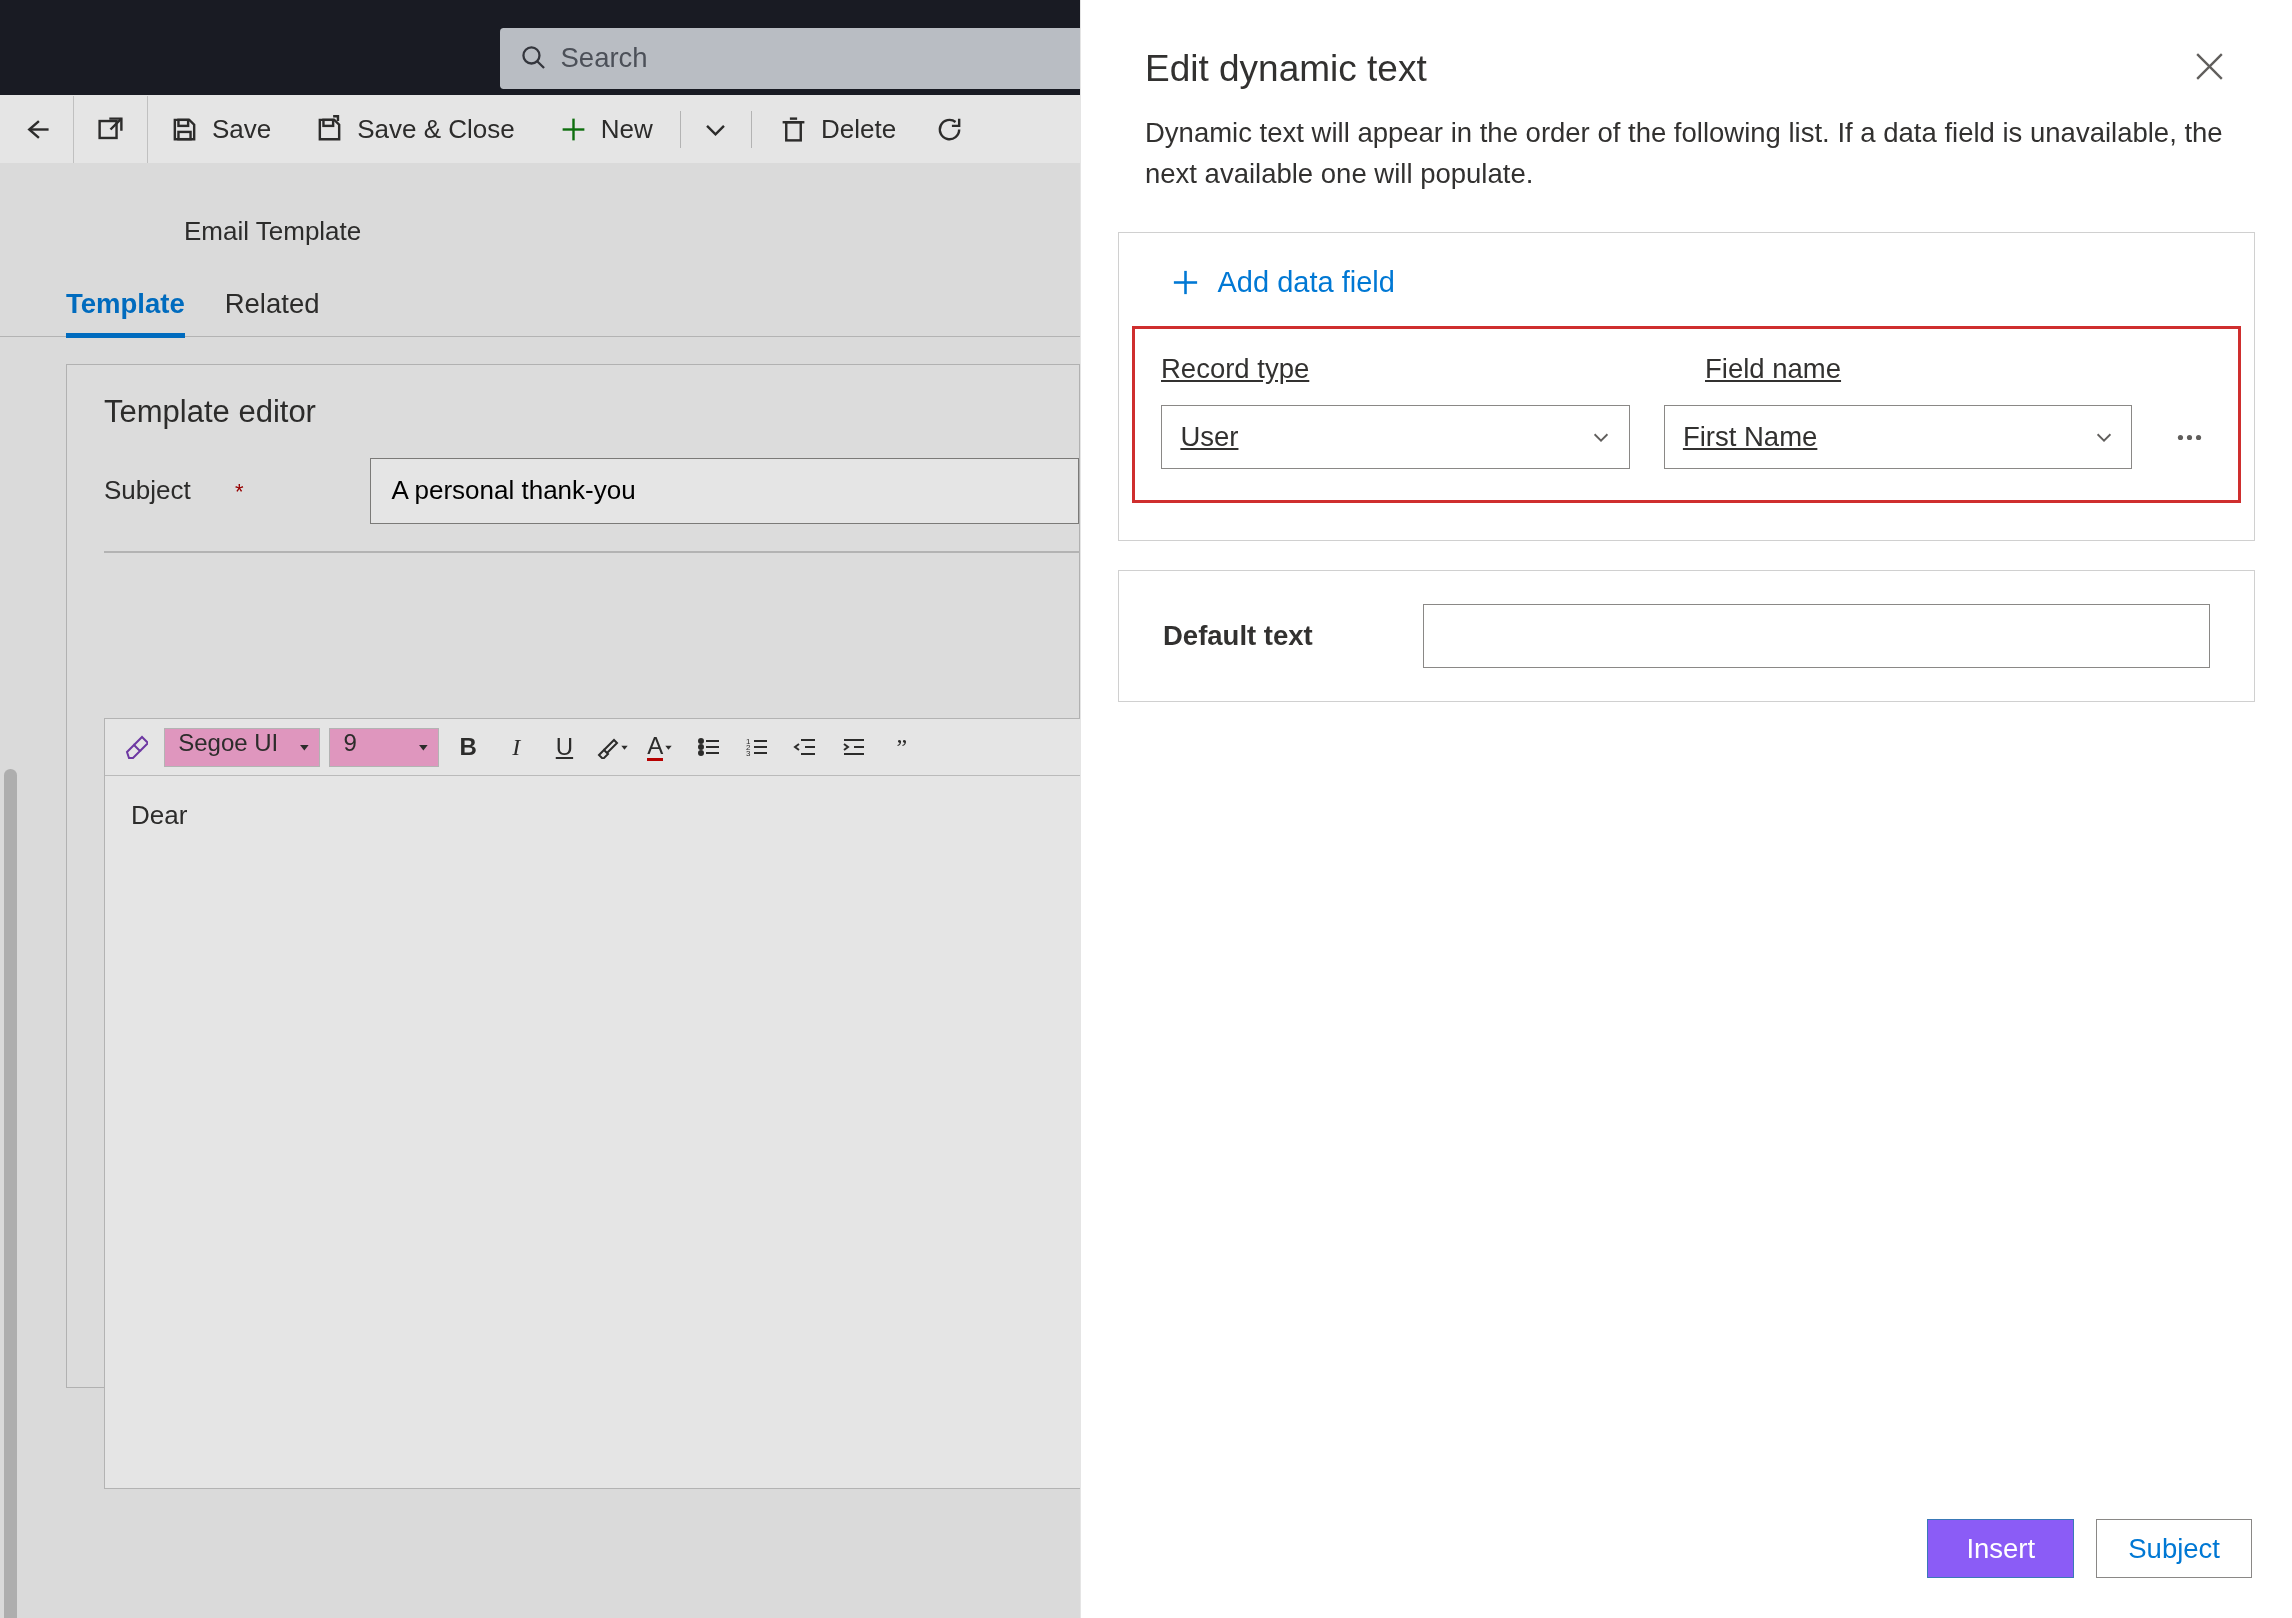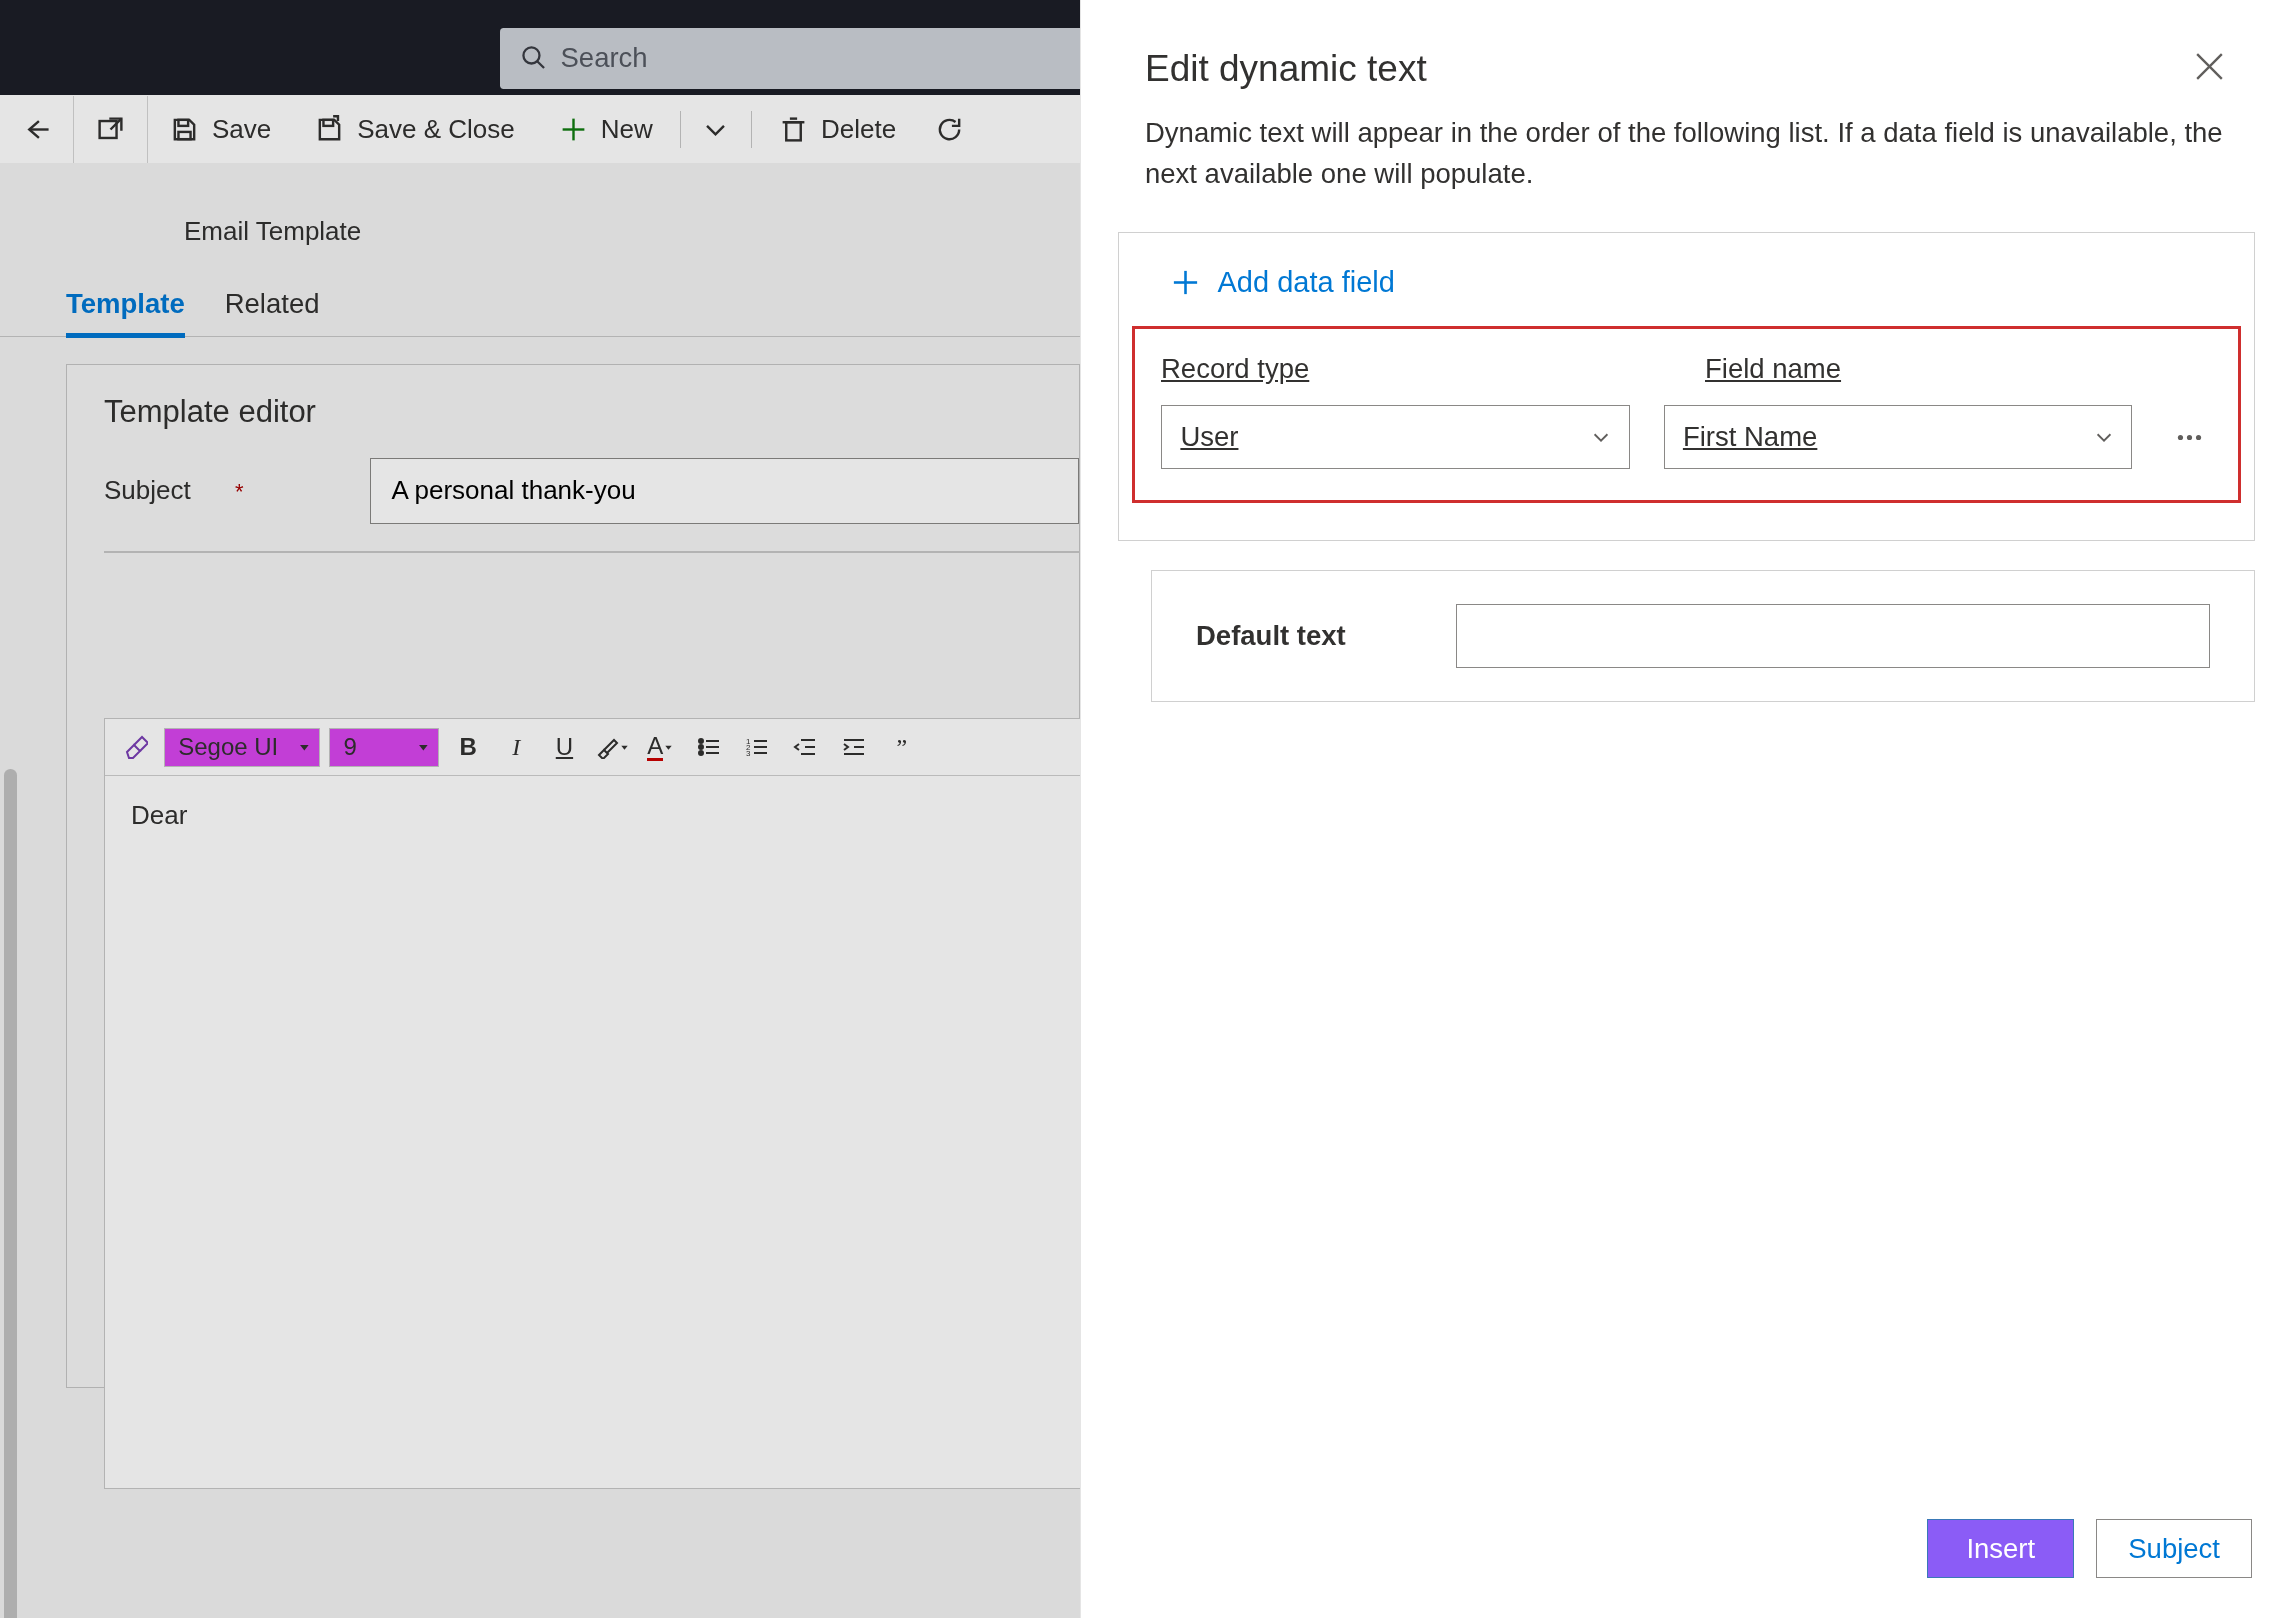--- a/index.html
+++ b/index.html
@@ -41,21 +41,21 @@
   .editor-card-title { font-size: 31px; color: #323130; margin-bottom: 27.5px; }
   .subject-row { display: flex; align-items: center; gap: 18.4px; margin-bottom: 27.5px; }
   .subject-label { width: 248px; font-size: 26px; }
   .req-star { color: #a80000; font-size: 22px; margin-left: 37px; }
   .subject-input { flex: 1; height: 66px; border: 0.9px solid #8a8886; background: #fff; padding: 0 20px; font-size: 26px; outline: none; }
   .subject-divider { height: 1.8px; background: #c8c8c8; margin: 18.4px 0 165px 0; width: 977px; }
 
   .rte-wrap { width: 977px; border: 0.9px solid #c8c8c8; background: #fff; height: 771px; }
   .rte-toolbar { display: flex; align-items: center; height: 57px; border-bottom: 0.9px solid #d0d0d0; padding: 0 11px; gap: 9.2px; background: #fff; }
   .rte-btn { height: 39px; min-width: 39px; display: flex; align-items: center; justify-content: center; cursor: pointer; color: #323130; font-size: 24px; }
-  .rte-select { height: 39px; border: 0.9px solid #c8c8c8; padding: 0 34px 0 13px; display: flex; align-items: center; font-size: 24px; position: relative; background: #d946ef; cursor: pointer; }
+  .rte-select { height: 39px; border: 0.9px solid #c8c8c8; padding: 0 34px 0 13px; display: flex; font-size: 24px; position: relative; background: #f9a8d4; cursor: pointer; }
   .rte-select .caret { position: absolute; right: 7.3px; top: 11px; }
   .rte-body { padding: 24px 26px; font-size: 26px; color: #323130; }
   .rte-toolbar .tiny-icon { width: 24px; height: 24px; }
 
   
   .dimmer { position: absolute; top: 0; left: 0; width: 1080px; height: 1618px; background: rgba(0,0,0,0.10); pointer-events: none; }
 
   
   .panel { position: absolute; top: 0; right: 0; width: 1212px; height: 1618px; background: #fff; border-left: 0.9px solid #e5e5e5; display: flex; flex-direction: column; }
   .panel-head { padding: 48px 64px 22px 64px; display: flex; justify-content: space-between; align-items: flex-start; }
@@ -70,21 +70,21 @@
   .add-row-text { font-size: 29px; }
 
   .highlight-box { border: 3.7px solid #cf2e2e; margin: 0 13px; padding: 24px 26px 31px 26px; text-decoration: underline; }
   .field-labels { display: flex; gap: 37px; margin-bottom: 20px; }
   .field-labels .col { flex: 1; font-size: 27.5px; }
   .field-row { display: flex; gap: 34px; align-items: center; }
   .combo { flex: 1; height: 64px; border: 0.9px solid #8a8886; display: flex; align-items: center; padding: 0 18.4px; font-size: 27.5px; background: #fff; cursor: pointer; position: relative; }
   .combo .chev { position: absolute; right: 16.5px; top: 20px; }
   .row-more { width: 46px; display: flex; align-items: center; justify-content: center; color: #605e5c; font-size: 31px; cursor: pointer; }
 
-  .default-box { border: 0.9px solid #d0d0d0; padding: 33px 44px; display: flex; align-items: center; gap: 110px; margin-left: 33px; }
+  .default-box { border: 0.9px solid #d0d0d0; padding: 33px 44px; display: flex; align-items: center; gap: 110px; }
   .default-label { font-size: 27.5px; font-weight: 600; }
   .default-input { flex: 1; height: 64px; border: 0.9px solid #8a8886; padding: 0 16.5px; font-size: 27.5px; outline: none; background: #fff; }
 
   .panel-footer { padding: 27.5px 40px 40px 0; display: flex; justify-content: flex-end; gap: 22px; }
   .btn { height: 59px; min-width: 147px; padding: 0 31px; font-size: 27.5px; display: flex; align-items: center; justify-content: center; cursor: pointer; }
   .btn-primary { background: #8b5cf6; color: #fff; border: 0.9px solid #3a79b7; }
   .btn-secondary { background: #fff; color: #0078d4; border: 0.9px solid #8a8886; }
 
   .scroll-thumb { position: absolute; left: 3.7px; top: 606px; width: 13px; height: 918px; background: #c2c2c2; border-radius: 6.4px; }
 </style>

